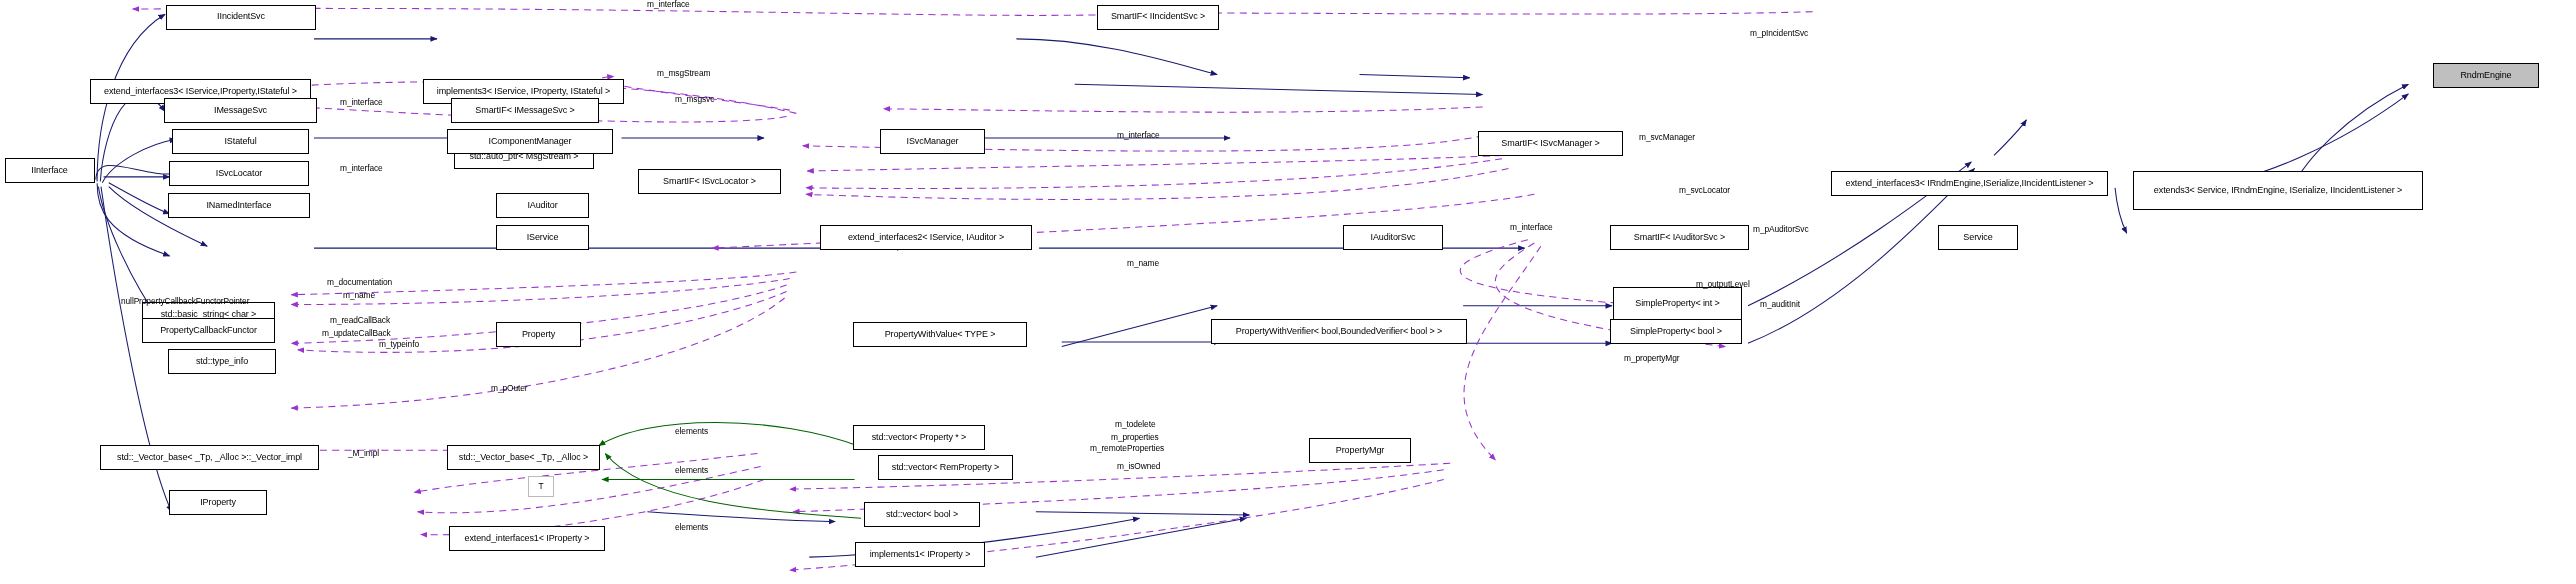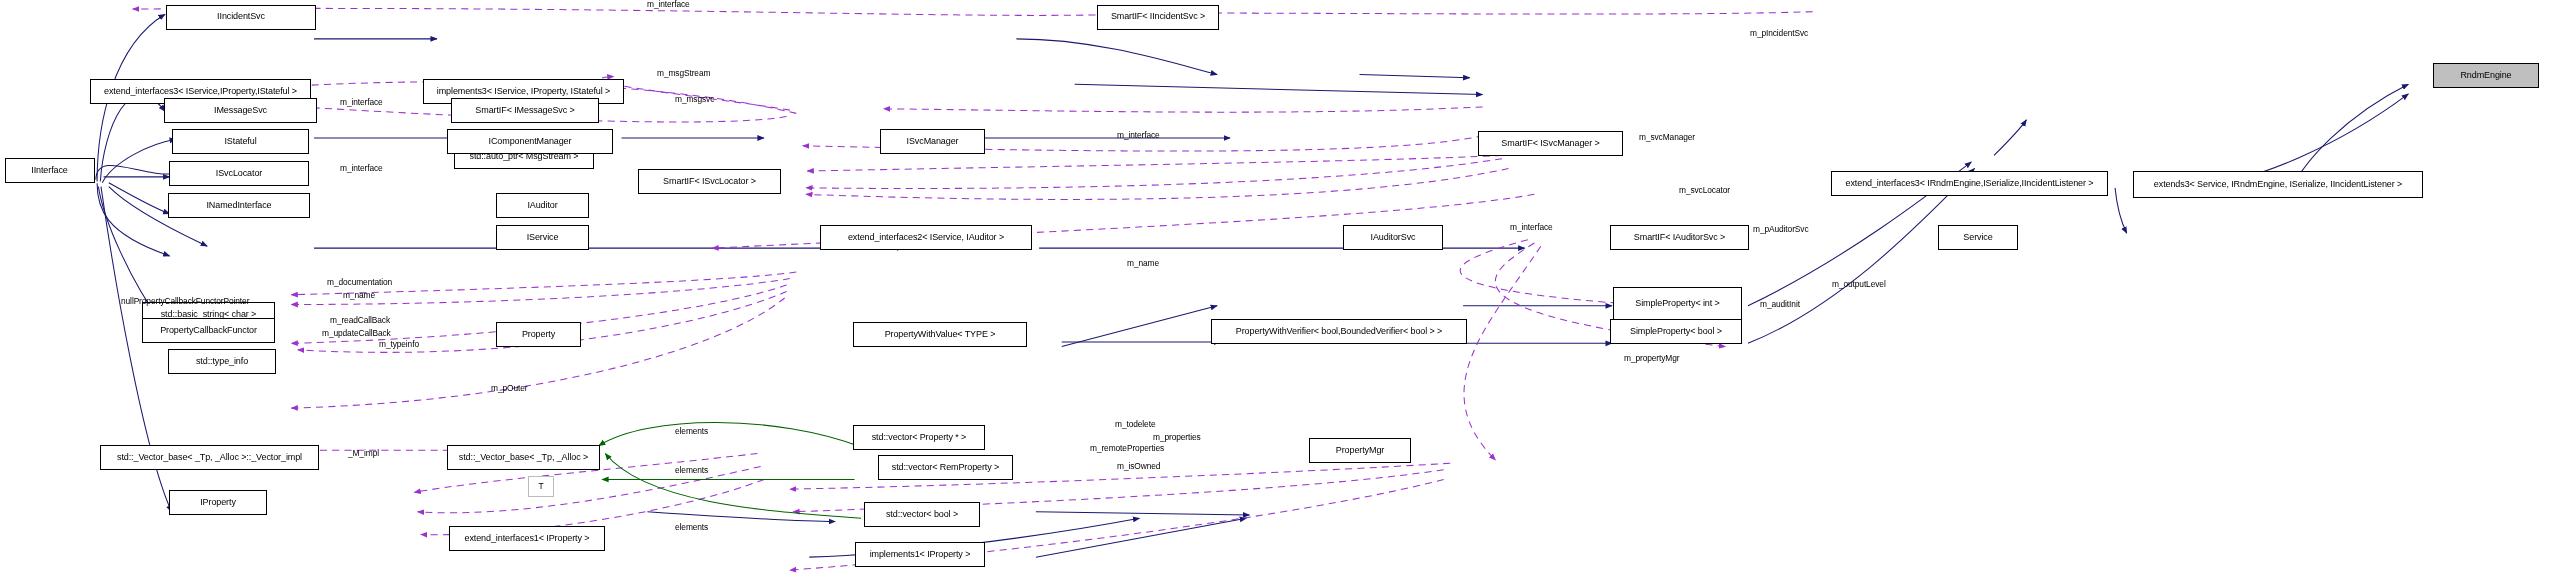--- a/index.html
+++ b/index.html
@@ -138,21 +138,21 @@
     <div class="node" style="left: 169px; top: 161px; width: 140px; height: 25px;">ISvcLocator</div>
     <div class="node" style="left: 638px; top: 169px; width: 143px; height: 25px;">SmartIF&lt; ISvcLocator &gt;</div>
     <div class="node" style="left: 168px; top: 193px; width: 142px; height: 25px;">INamedInterface</div>
     <div class="node" style="left: 496px; top: 193px; width: 93px; height: 25px;">IAuditor</div>
     <div class="node" style="left: 496px; top: 225px; width: 93px; height: 25px;">IService</div>
     <div class="node" style="left: 820px; top: 225px; width: 212px; height: 25px;">extend_interfaces2&lt; IService, IAuditor &gt;</div>
     <div class="node" style="left: 1307px; top: 225px; width: 100px; height: 25px; margin-left: 36px;">IAuditorSvc</div>
     <div class="node" style="left: 1610px; top: 225px; width: 139px; height: 25px;">SmartIF&lt; IAuditorSvc &gt;</div>
     <div class="node" style="left: 1938px; top: 225px; width: 80px; height: 25px;">Service</div>
     <div class="node" style="left: 1831px; top: 171px; width: 277px; height: 25px;">extend_interfaces3&lt; IRndmEngine,ISerialize,IIncidentListener &gt;</div>
-    <div class="node" style="left: 2133px; top: 171px; width: 290px; height: 27px;">extends3&lt; Service, IRndmEngine, ISerialize, IIncidentListener &gt;</div>
+    <div class="node" style="left: 2133px; top: 171px; width: 290px; height: 39px;">extends3&lt; Service, IRndmEngine, ISerialize, IIncidentListener &gt;</div>
     <div class="node current" style="left: 2433px; top: 63px; width: 106px; height: 25px;">RndmEngine</div>
     <div class="node" style="left: 142px; top: 302px; width: 133px; height: 25px;">std::basic_string&lt; char &gt;</div>
     <div class="node" style="left: 142px; top: 318px; width: 133px; height: 25px;">PropertyCallbackFunctor</div>
     <div class="node" style="left: 168px; top: 349px; width: 108px; height: 25px;">std::type_info</div>
     <div class="node" style="left: 496px; top: 322px; width: 85px; height: 25px;">Property</div>
     <div class="node" style="left: 853px; top: 322px; width: 174px; height: 25px;">PropertyWithValue&lt; TYPE &gt;</div>
     <div class="node" style="left: 1211px; top: 319px; width: 256px; height: 25px;">PropertyWithVerifier&lt; bool,BoundedVerifier&lt; bool &gt; &gt;</div>
     <div class="node" style="left: 1613px; top: 287px; width: 129px; height: 33px;">SimpleProperty&lt; int &gt;</div>
     <div class="node" style="left: 1610px; top: 319px; width: 132px; height: 25px;">SimpleProperty&lt; bool &gt;</div>
     <div class="node" style="left: 100px; top: 445px; width: 219px; height: 25px;">std::_Vector_base&lt; _Tp, _Alloc &gt;::_Vector_impl</div>
@@ -170,32 +170,32 @@
     <div class="elabel" style="left: 1750px; top: 28.5px;">m_pIncidentSvc</div>
     <div class="elabel" style="left: 675px; top: 95px;">m_msgsvc</div>
     <div class="elabel" style="left: 340px; top: 98px;">m_interface</div>
     <div class="elabel" style="left: 1117px; top: 131px;">m_interface</div>
     <div class="elabel" style="left: 1639px; top: 133px;">m_svcManager</div>
     <div class="elabel" style="left: 340px; top: 164px;">m_interface</div>
     <div class="elabel" style="left: 1679px; top: 186px;">m_svcLocator</div>
     <div class="elabel" style="left: 1510px; top: 223px;">m_interface</div>
     <div class="elabel" style="left: 1753px; top: 225px;">m_pAuditorSvc</div>
     <div class="elabel" style="left: 1127px; top: 259px;">m_name</div>
-    <div class="elabel" style="left: 1832px; top: 280px;">m_outputLevel</div>
+    <div class="elabel" style="left: 1696px; top: 280px;">m_outputLevel</div>
     <div class="elabel" style="left: 327px; top: 278px;">m_documentation</div>
     <div class="elabel" style="left: 343px; top: 291px;">m_name</div>
     <div class="elabel" style="left: 1760px; top: 300px;">m_auditInit</div>
     <div class="elabel" style="left: 121px; top: 297px;">nullPropertyCallbackFunctorPointer</div>
     <div class="elabel" style="left: 330px; top: 316px;">m_readCallBack</div>
     <div class="elabel" style="left: 322px; top: 329px;">m_updateCallBack</div>
     <div class="elabel" style="left: 343px; top: 340px; padding-left: 36px;">m_typeinfo</div>
     <div class="elabel" style="left: 1624px; top: 354px;">m_propertyMgr</div>
     <div class="elabel" style="left: 491px; top: 384px;">m_pOuter</div>
     <div class="elabel" style="left: 675px; top: 427px;">elements</div>
     <div class="elabel" style="left: 1115px; top: 420px;">m_todelete</div>
-    <div class="elabel" style="left: 1111px; top: 433px; margin-left: 42px;">m_properties</div>
+    <div class="elabel" style="left: 1111px; top: 433px;">m_properties</div>
     <div class="elabel" style="left: 348px; top: 449px;">_M_impl</div>
     <div class="elabel" style="left: 1090px; top: 444px;">m_remoteProperties</div>
     <div class="elabel" style="left: 675px; top: 466px;">elements</div>
     <div class="elabel" style="left: 1117px; top: 462px;">m_isOwned</div>
     <div class="elabel" style="left: 675px; top: 523px;">elements</div>
   </div>
 
 
 </body></html>

